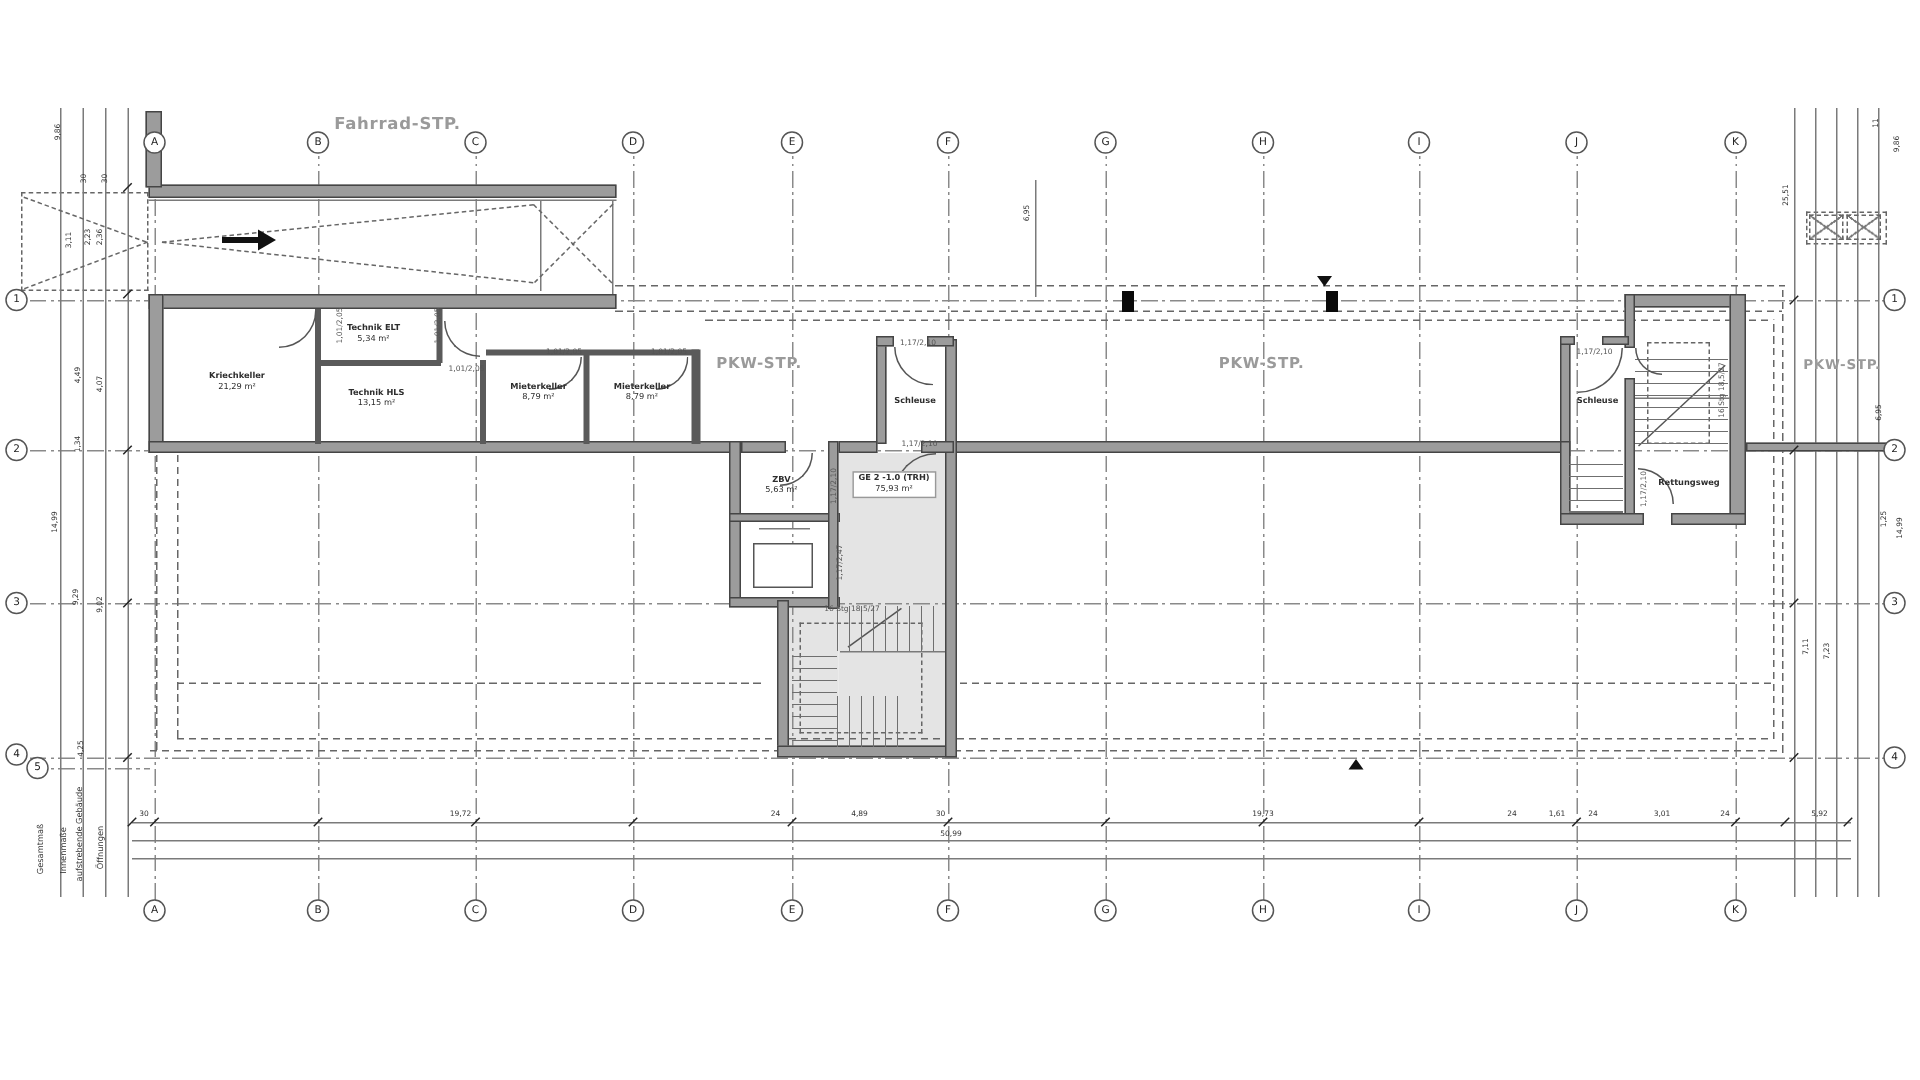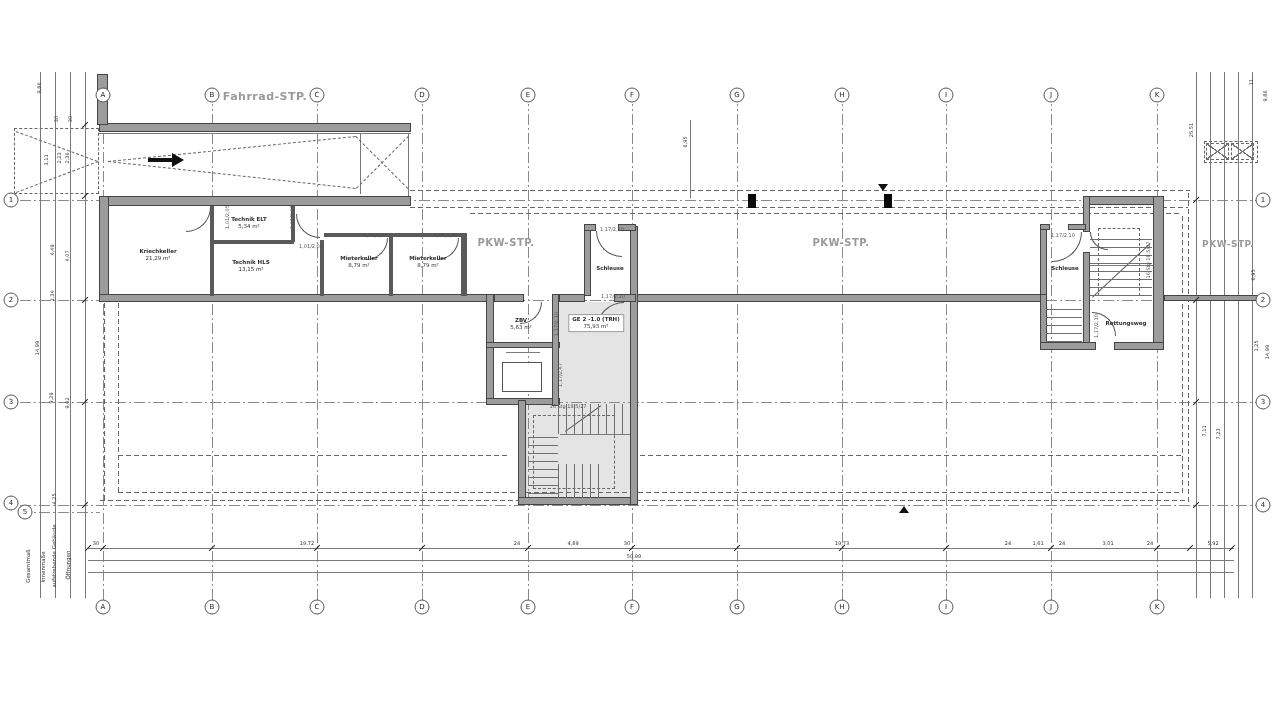--- a/index.html
+++ b/index.html
@@ -41,21 +41,21 @@
   .bub{position:absolute;width:13px;height:13px;border:1px solid #555;border-radius:50%;background:#fff;
        font-size:7px;line-height:13px;text-align:center;color:#222;transform:translate(-50%,-50%);z-index:9;}
   .tick{position:absolute;width:8px;height:1px;background:#222;transform:translate(-50%,-50%) rotate(-45deg);z-index:8;}
   .arrshaft{position:absolute;background:#111;z-index:7;}
   .arrhead{position:absolute;width:0;height:0;border-top:7px solid transparent;border-bottom:7px solid transparent;border-left:12px solid #111;z-index:7;}
 </style>
 </head>
 <body>
 
 <div id="plan">
-  <div class="t" style="left:265px;top:97px;font-size:11px;color:#9a9a9a;font-weight:bold;letter-spacing:0.5px">Fahrrad-STP.</div>
+  <div class="t" style="left:265px;top:83px;font-size:11px;color:#9a9a9a;font-weight:bold;letter-spacing:0.5px">Fahrrad-STP.</div>
 <div class="garea" style="left: 559px; top: 302px; width: 71px; height: 196px;"></div>
     <div class="garea" style="left: 526px; top: 402px; width: 33px; height: 96px;"></div>
     <div class="gdv" style="left: 103px; top: 104px; height: 496px;"></div>
     <div class="gdv" style="left: 212px; top: 104px; height: 496px;"></div>
     <div class="gdv" style="left: 317px; top: 104px; height: 496px;"></div>
     <div class="gdv" style="left: 422px; top: 104px; height: 496px;"></div>
     <div class="gdv" style="left: 528px; top: 104px; height: 496px;"></div>
     <div class="gdv" style="left: 632px; top: 104px; height: 496px;"></div>
     <div class="gdv" style="left: 737px; top: 104px; height: 496px;"></div>
     <div class="gdv" style="left: 842px; top: 104px; height: 496px;"></div>

